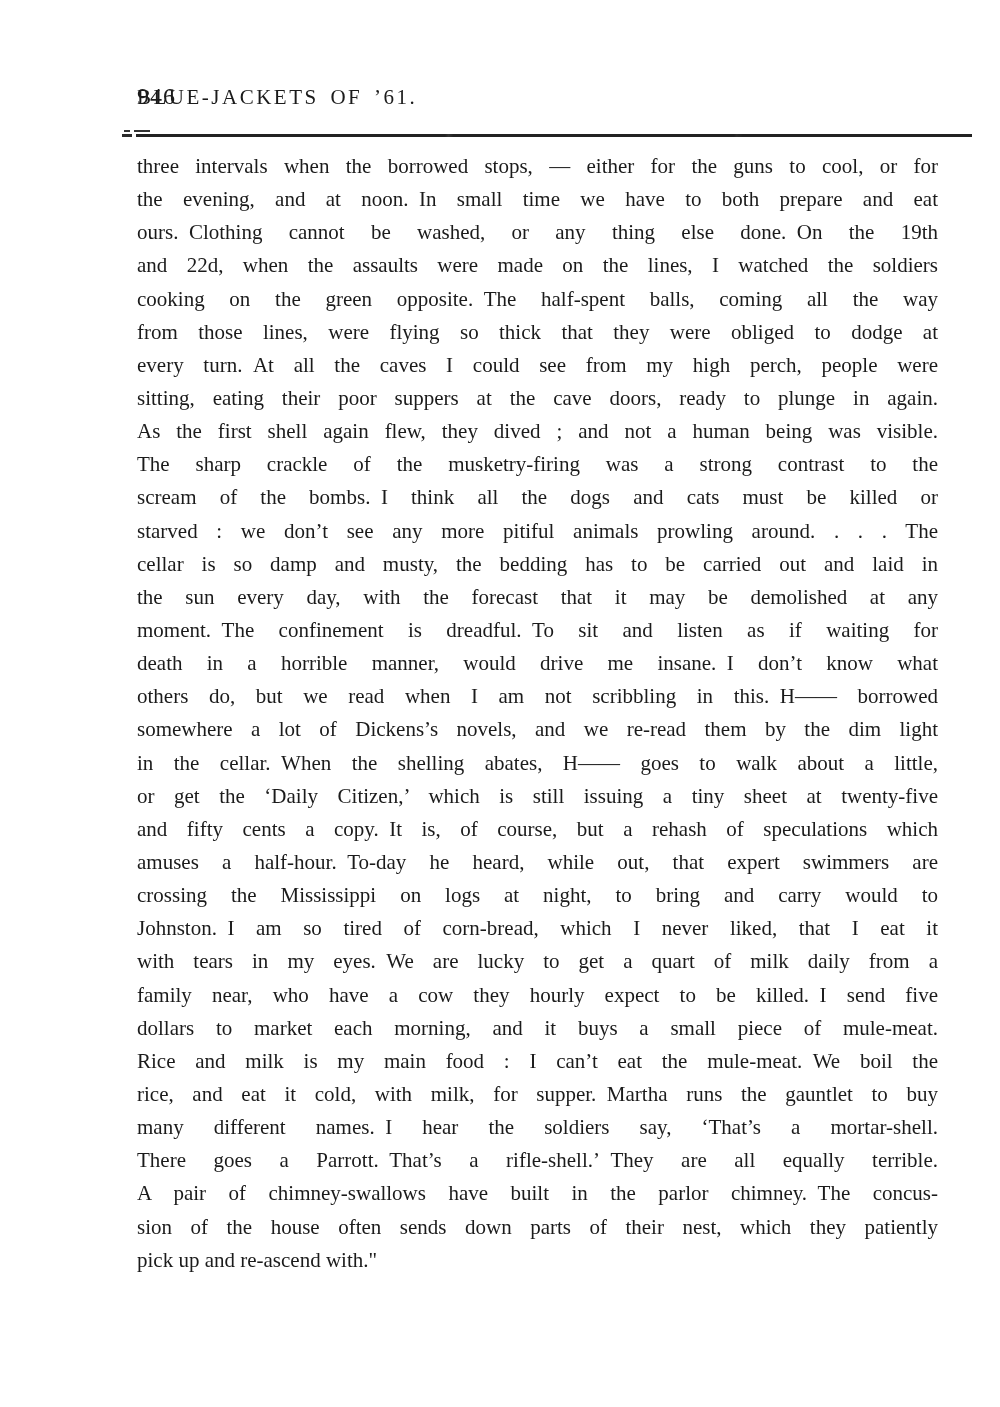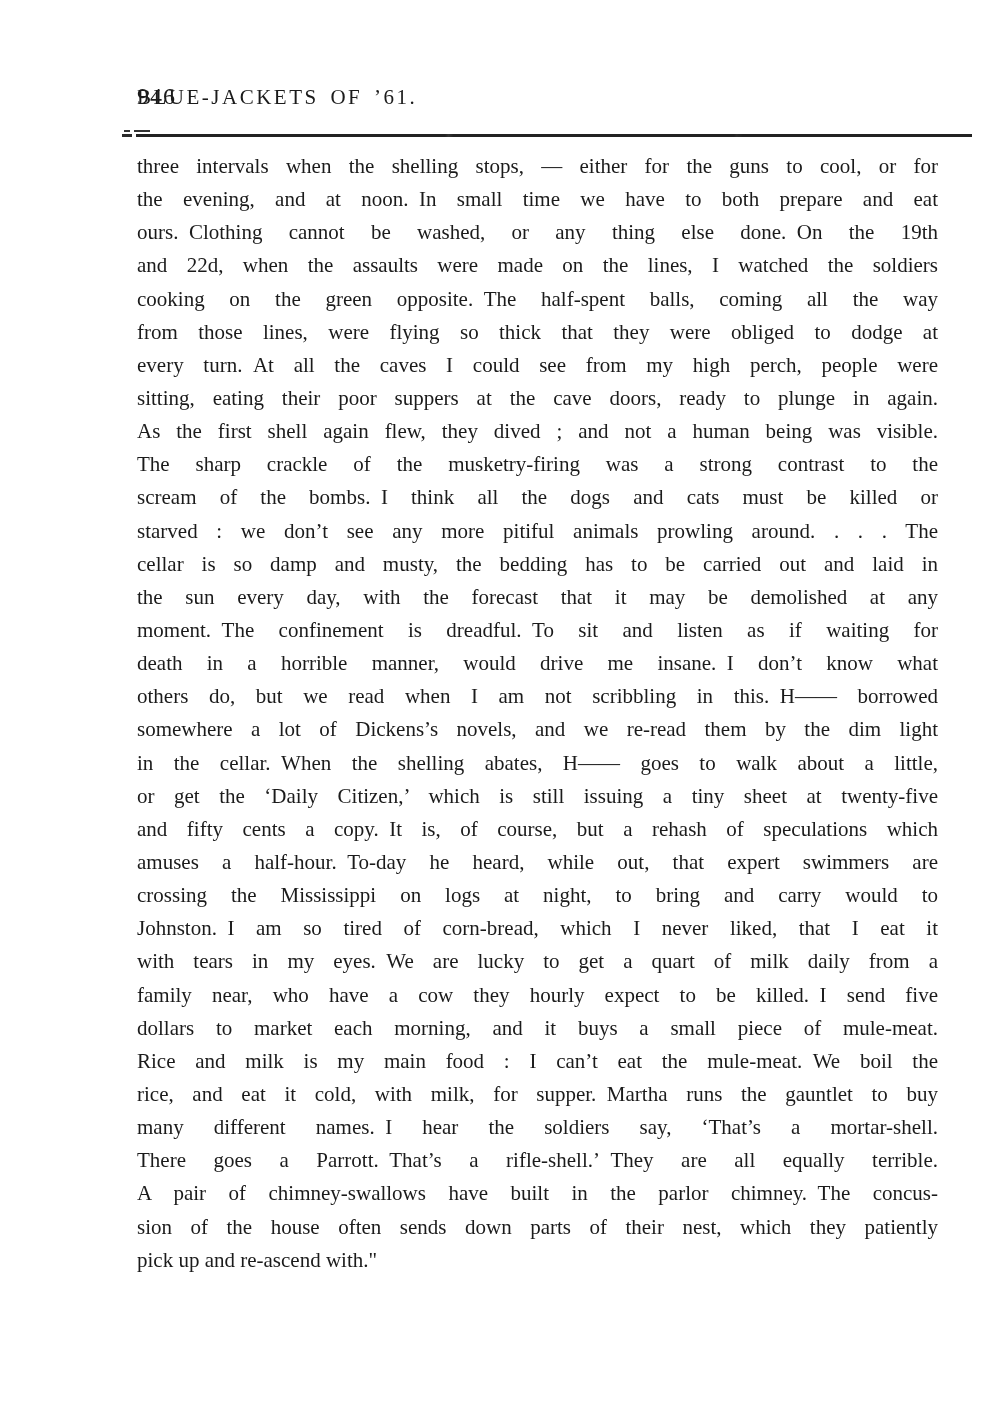--- a/index.html
+++ b/index.html
@@ -84,21 +84,21 @@
 <div class="page">
 
   <div class="running-header">
     <span class="page-number">946</span>
     <div class="running-title">BLUE-JACKETS OF ’61.</div>
   </div>
 
   <div class="header-rule"></div>
 
   <div class="body-text">
-      <div class="bline">three intervals when the shelling stops, — either for the guns to cool, or for</div>
+      <div class="bline">three intervals when the borrowed stops, — either for the guns to cool, or for</div>
       <div class="bline">the evening, and at noon. In small time we have to both prepare and eat</div>
       <div class="bline">ours. Clothing cannot be washed, or any thing else done. On the 19th</div>
       <div class="bline">and 22d, when the assaults were made on the lines, I watched the soldiers</div>
       <div class="bline">cooking on the green opposite. The half-spent balls, coming all the way</div>
       <div class="bline">from those lines, were flying so thick that they were obliged to dodge at</div>
       <div class="bline">every turn. At all the caves I could see from my high perch, people were</div>
       <div class="bline">sitting, eating their poor suppers at the cave doors, ready to plunge in again.</div>
       <div class="bline">As the first shell again flew, they dived ; and not a human being was visible.</div>
       <div class="bline">The sharp crackle of the musketry-firing was a strong contrast to the</div>
       <div class="bline">scream of the bombs. I think all the dogs and cats must be killed or</div>

